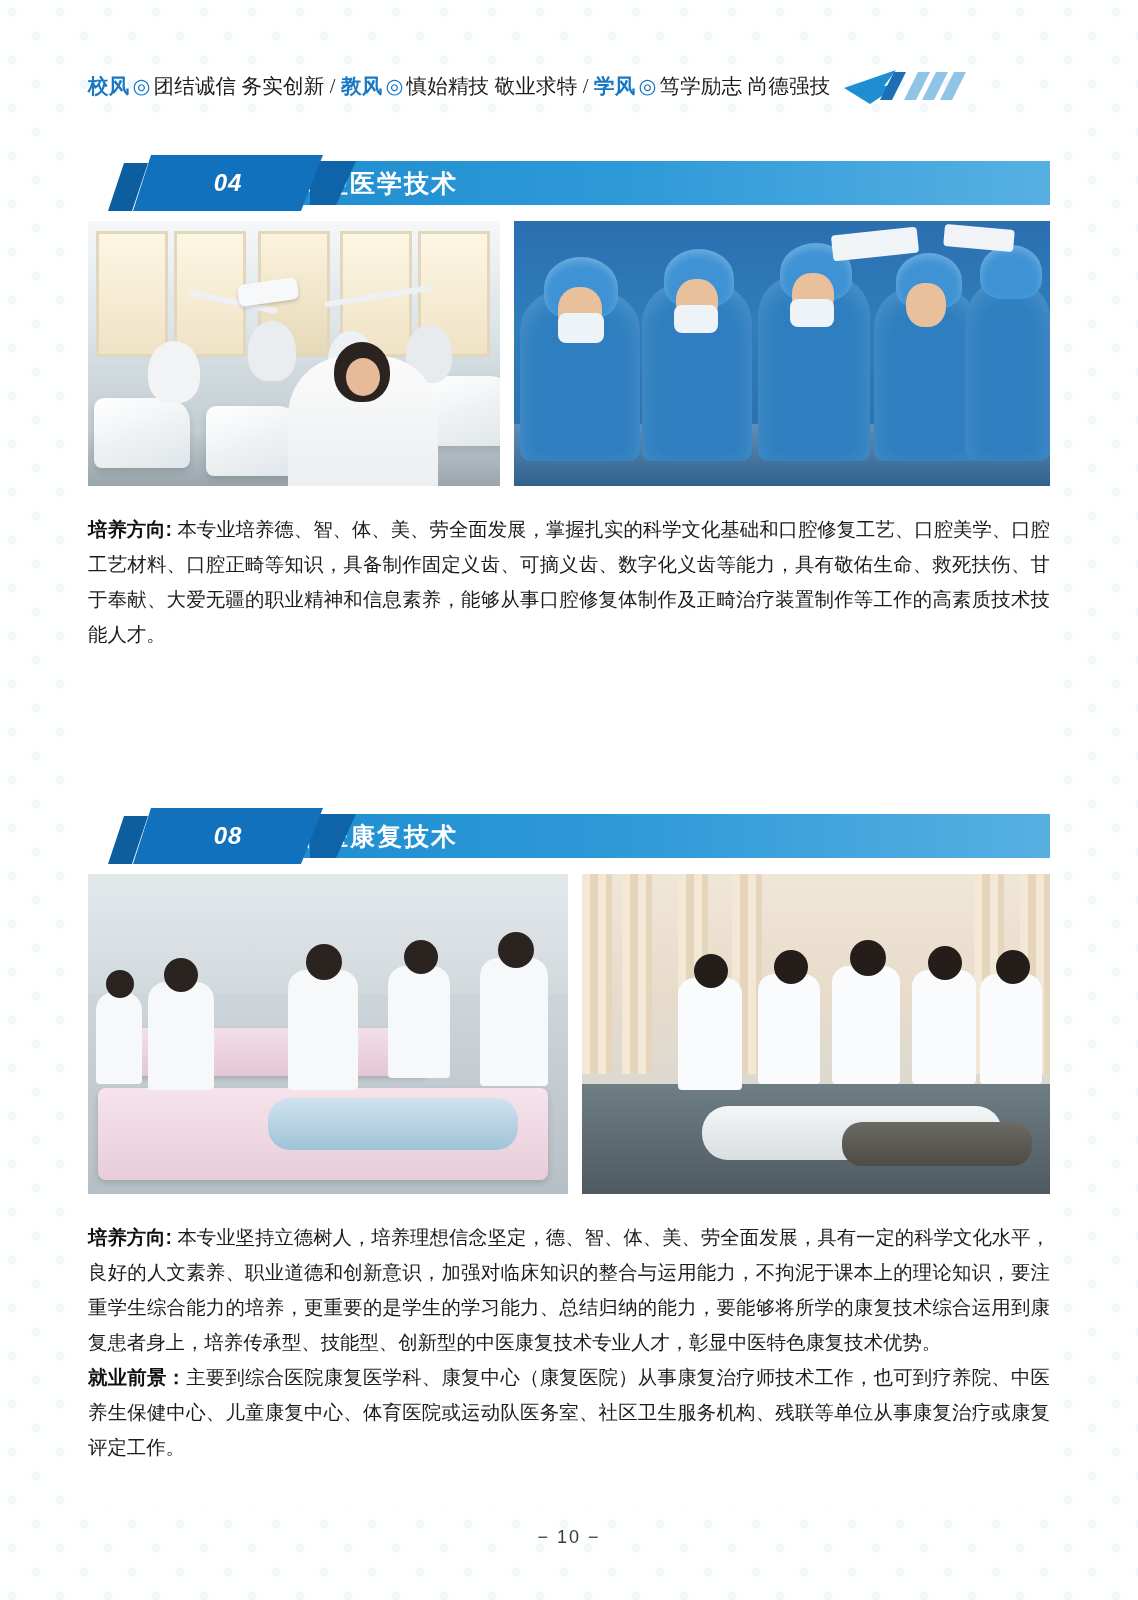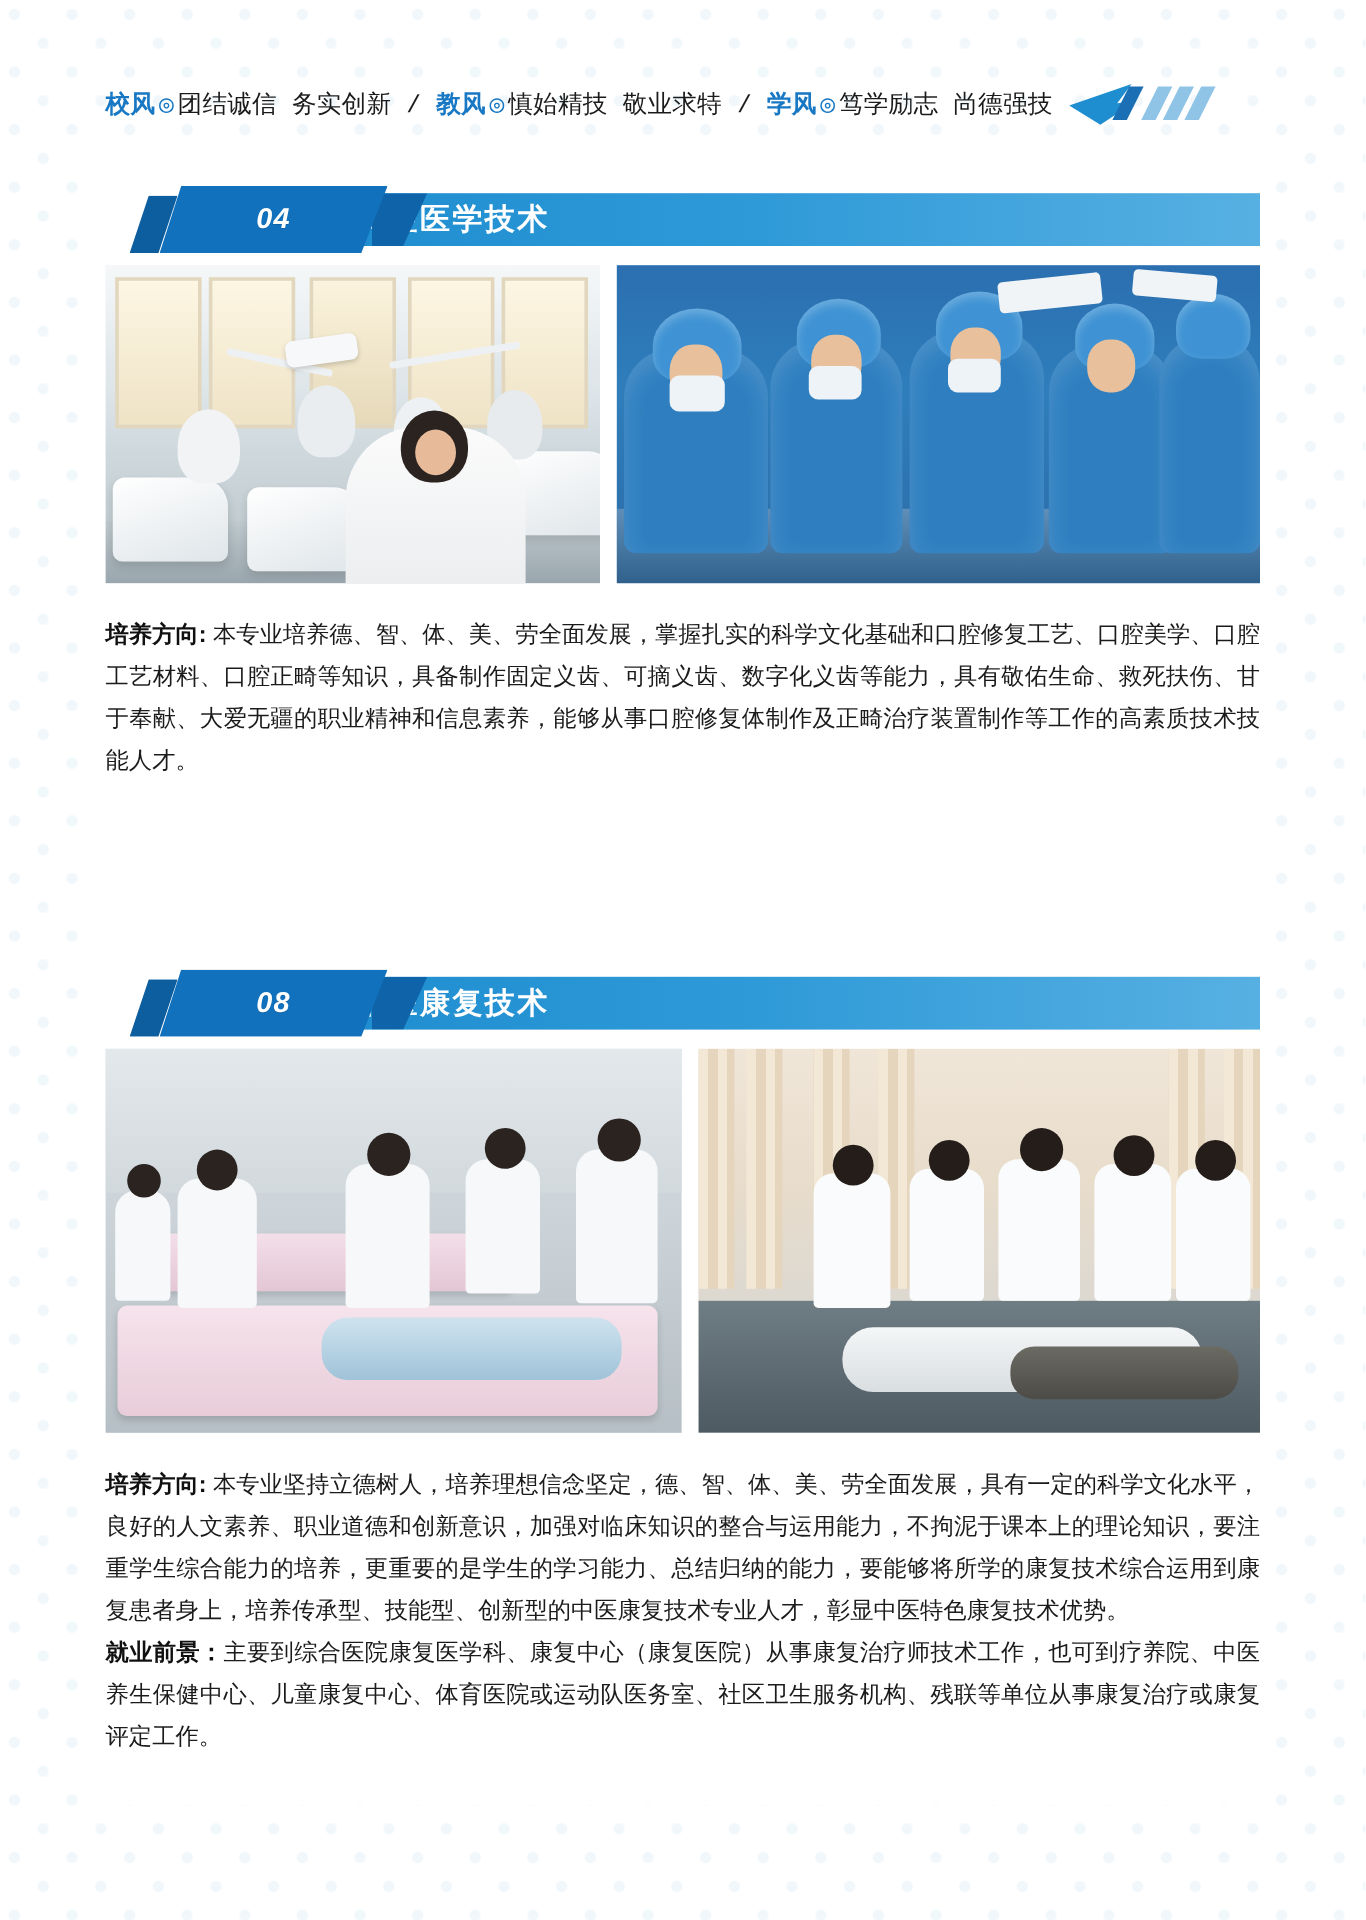--- a/index.html
+++ b/index.html
@@ -53,21 +53,21 @@
     width: 962px;
     height: 48px;
     display: flex;
     align-items: center;
   }
   .header-text {
     font-size: 20.5px;
     letter-spacing: 0.2px;
     white-space: nowrap;
     color: #1b1b1b;
-    font-family: Liberation Mono, monospace;
+    font-family: Liberation Serif, serif;
   }
   .header-text .bold-blue {
     font-weight: bold;
     color: #1878c4;
   }
   .header-text .sep {
     color: #1878c4;
     padding: 0 3px;
   }
   .header-deco {
@@ -497,14 +497,15 @@
 
       </div>
     </div>
 
     <div class="body-text">
       <p><span class="label">培养方向:</span><span> 本专业坚持立德树人，培养理想信念坚定，德、智、体、美、劳全面发展，具有一定的科学文化水平，良好的人文素养、职业道德和创新意识，加强对临床知识的整合与运用能力，不拘泥于课本上的理论知识，要注重学生综合能力的培养，更重要的是学生的学习能力、总结归纳的能力，要能够将所学的康复技术综合运用到康复患者身上，培养传承型、技能型、创新型的中医康复技术专业人才，彰显中医特色康复技术优势。</span></p>
       <p><span class="label">就业前景：</span><span>主要到综合医院康复医学科、康复中心（康复医院）从事康复治疗师技术工作，也可到疗养院、中医养生保健中心、儿童康复中心、体育医院或运动队医务室、社区卫生服务机构、残联等单位从事康复治疗或康复评定工作。</span></p>
     </div>
   </div>
 
+  <div class="footer">− 10 −</div>
 
 </div>
 
 </body></html>

